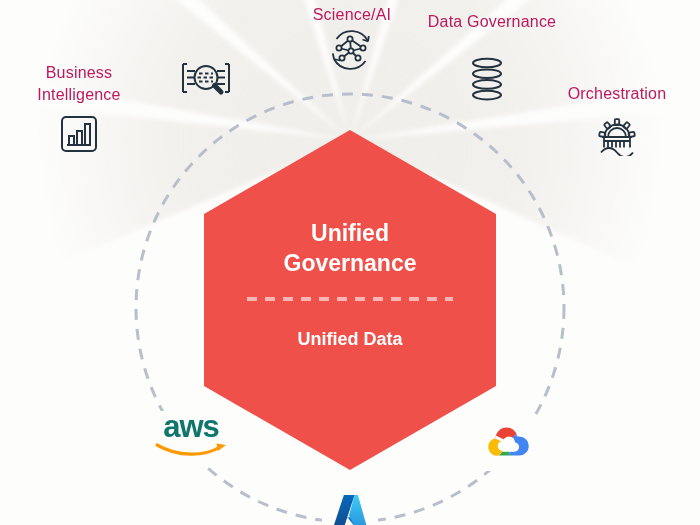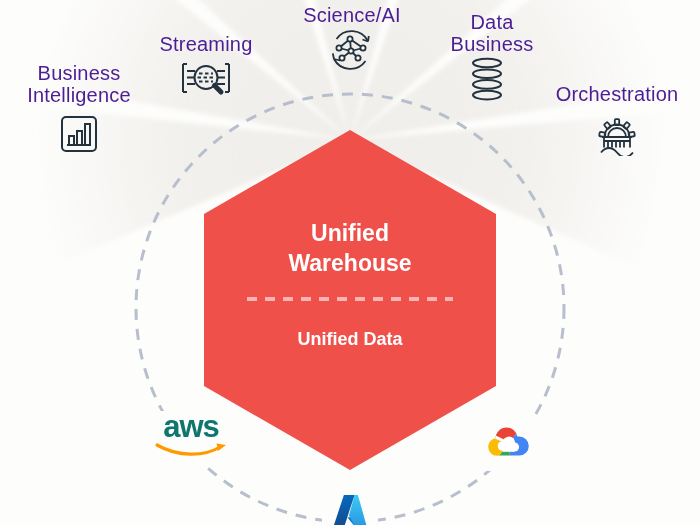--- a/index.html
+++ b/index.html
@@ -3,21 +3,21 @@
 <meta charset="utf-8">
 <style>
   html,body{margin:0;padding:0;background:#fff;}
   .stage{
     position:relative;width:700px;height:525px;overflow:hidden;background:#fdfdfc;
     font-family:"Liberation Sans","DejaVu Sans",sans-serif;
   }
   .stage svg{display:block;}
   .bg-svg{position:absolute;left:0;top:0;}
   .cap-label{
-    position:absolute;text-align:center;color:#4c1d95;font-size:20px;line-height:22px;
+    position:absolute;text-align:center;color:#be185d;font-size:16px;line-height:22px;
     font-weight:400;letter-spacing:.2px;
   }
   .cap-icon{position:absolute;}
   .hex-text{position:absolute;text-align:center;color:#fff;font-weight:700;}
   .hex-governance{left:260px;top:218px;width:180px;font-size:23px;line-height:30px;}
   .hex-data{left:260px;top:326px;width:180px;font-size:18px;line-height:26px;}
   .hex-divider{
     position:absolute;left:247px;top:297px;width:206px;height:4px;
     background:repeating-linear-gradient(90deg,rgba(255,255,255,.58) 0 10px,transparent 10px 18px);
   }
@@ -60,36 +60,35 @@
 
     <g fill="#fdfdfc">
       <rect x="148" y="411" width="86" height="54"></rect>
       <rect x="322" y="487" width="56" height="38"></rect>
       <rect x="477" y="419" width="60" height="52"></rect>
     </g>
 
     <polygon points="350,130 496,214 496,386 350,470 204,386 204,214" fill="#F0504A"></polygon>
   </svg>
 
-  <div class="hex-text hex-governance">Unified Warehouse</div>
+  <div class="hex-text hex-governance">Unified Governance</div>
   <div class="hex-divider"></div>
   <div class="hex-text hex-data">Unified Data</div>
 
   <div class="cap-label" style="left:9px;top:62px;width:140px;">Business Intelligence</div>
   <svg class="cap-icon" style="left:59px;top:114px;" width="40" height="40" viewBox="0 0 40 40">
     <g fill="none" stroke="#22323E" stroke-width="2">
       <rect x="3" y="3" width="34" height="34" rx="4"></rect>
       <path d="M8 31 H32"></path>
       <rect x="10" y="22" width="5" height="9"></rect>
       <rect x="18" y="17" width="5" height="14"></rect>
       <rect x="26" y="10" width="5" height="21"></rect>
     </g>
   </svg>
 
-  <div class="cap-label" style="left:136px;top:33px;width:140px;">Streaming</div>
   <svg class="cap-icon" style="left:180px;top:60px;" width="52" height="36" viewBox="0 0 52 36">
     <g fill="none" stroke="#22323E" stroke-width="2">
       <path d="M3 4 V32 M3 4 H7 M3 32 H7"></path>
       <path d="M7 11 H15 M7 17.5 H14 M7 24 H15"></path>
       <path d="M49 4 V32 M45 4 H49 M45 32 H49"></path>
       <path d="M37 11 H45 M38 17.5 H45 M37 24 H45"></path>
       <circle cx="26" cy="17.5" r="11.5"></circle>
       <path d="M19 13.5 H33 M17.5 17.5 H34.5 M19 21.5 H33" stroke-dasharray="3.5 2.5"></path>
       <path d="M34.5 25.5 L41 32" stroke-width="5" stroke-linecap="round"></path>
     </g>
@@ -105,21 +104,21 @@
       <path d="M11 21 L22 12 M22 12 L35 21 M22 12 L23 24 M11 21 L23 24 M23 24 L35 21 M23 24 L14 31 M23 24 L30 31"></path>
       <circle cx="11" cy="21" r="2.6" fill="#fdfdfc"></circle>
       <circle cx="22" cy="12" r="2.6" fill="#fdfdfc"></circle>
       <circle cx="35" cy="21" r="2.6" fill="#fdfdfc"></circle>
       <circle cx="23" cy="24" r="2.6" fill="#fdfdfc"></circle>
       <circle cx="14" cy="31" r="2.6" fill="#fdfdfc"></circle>
       <circle cx="30" cy="31" r="2.6" fill="#fdfdfc"></circle>
     </g>
   </svg>
 
-  <div class="cap-label" style="left:427px;top:11px;width:130px;">Data Business</div>
+  <div class="cap-label" style="left:427px;top:11px;width:130px;">Data Governance</div>
   <svg class="cap-icon" style="left:469px;top:57px;" width="36" height="44" viewBox="0 0 36 44">
     <g fill="none" stroke="#22323E" stroke-width="2">
       <ellipse cx="18" cy="6" rx="14" ry="4.3"></ellipse>
       <ellipse cx="18" cy="16.7" rx="14" ry="4.3"></ellipse>
       <ellipse cx="18" cy="27.4" rx="14" ry="4.3"></ellipse>
       <ellipse cx="18" cy="38.1" rx="14" ry="4.3"></ellipse>
     </g>
   </svg>
 
   <div class="cap-label" style="left:547px;top:83px;width:140px;">Orchestration</div>

